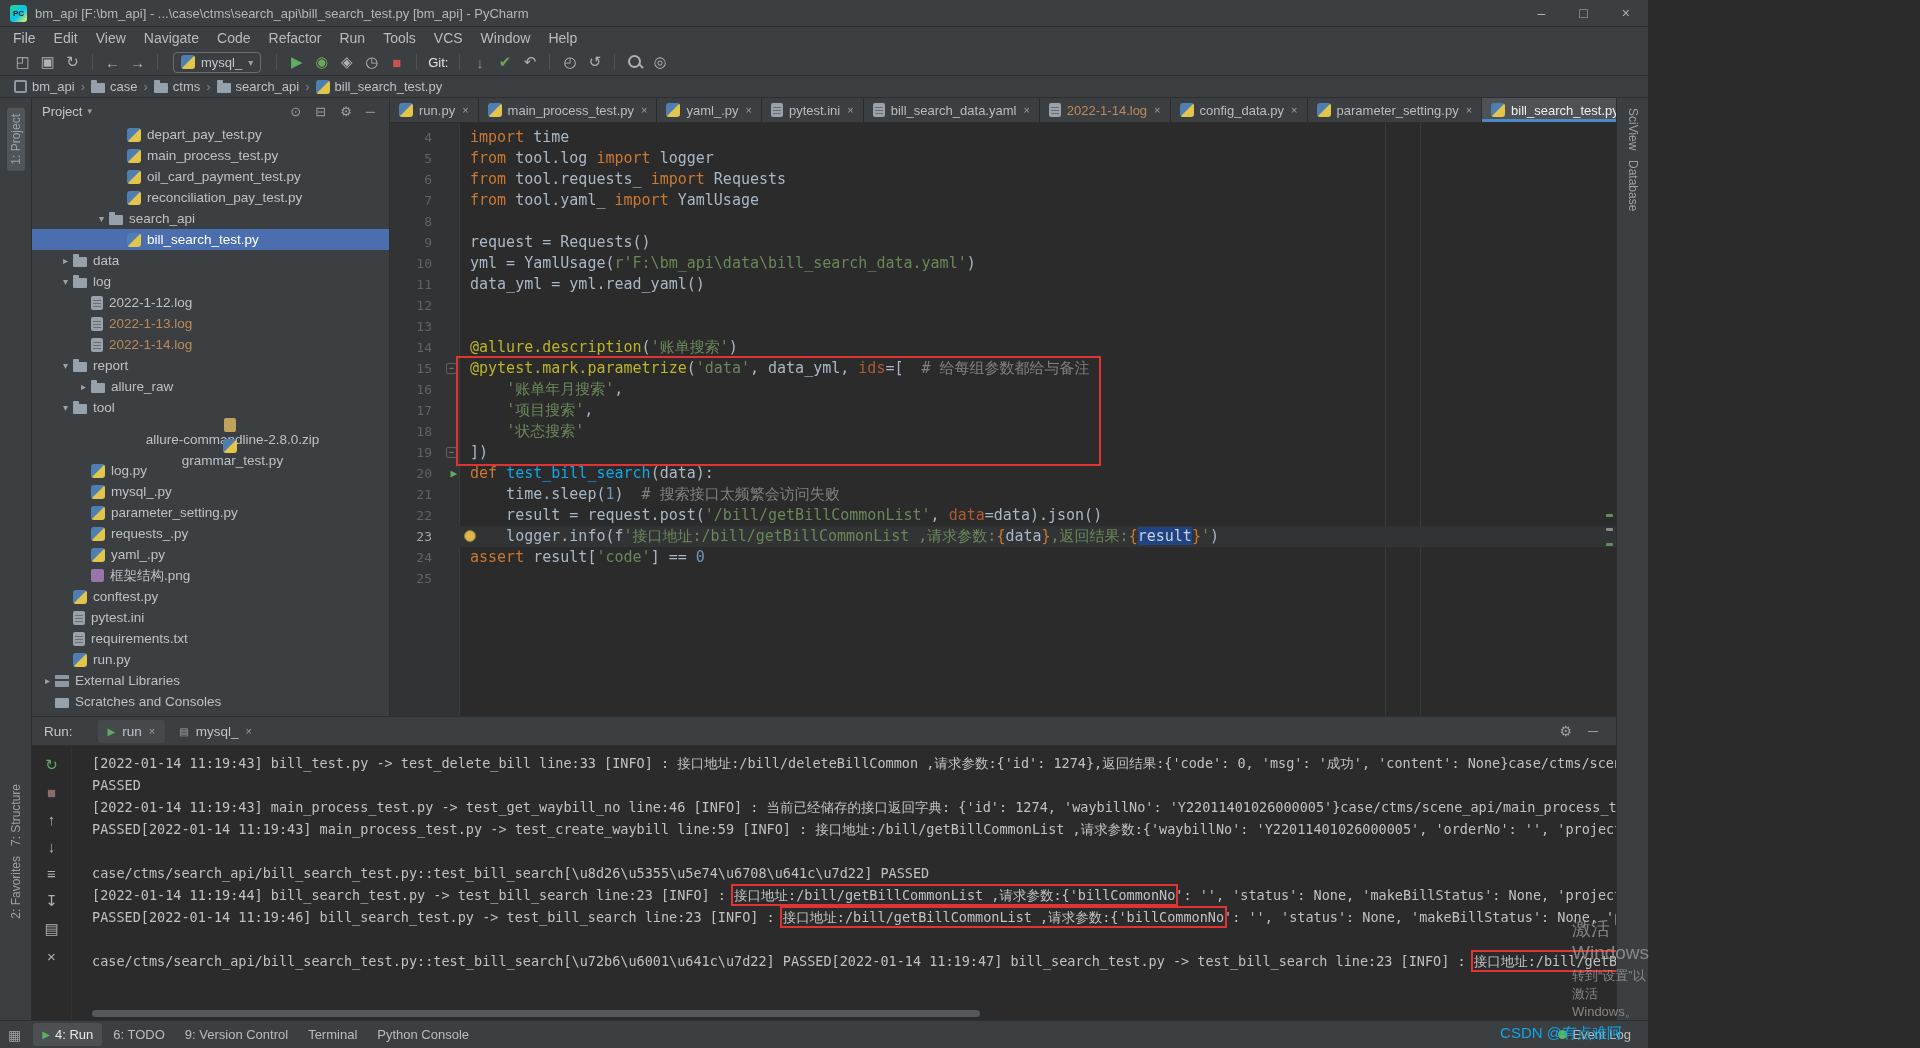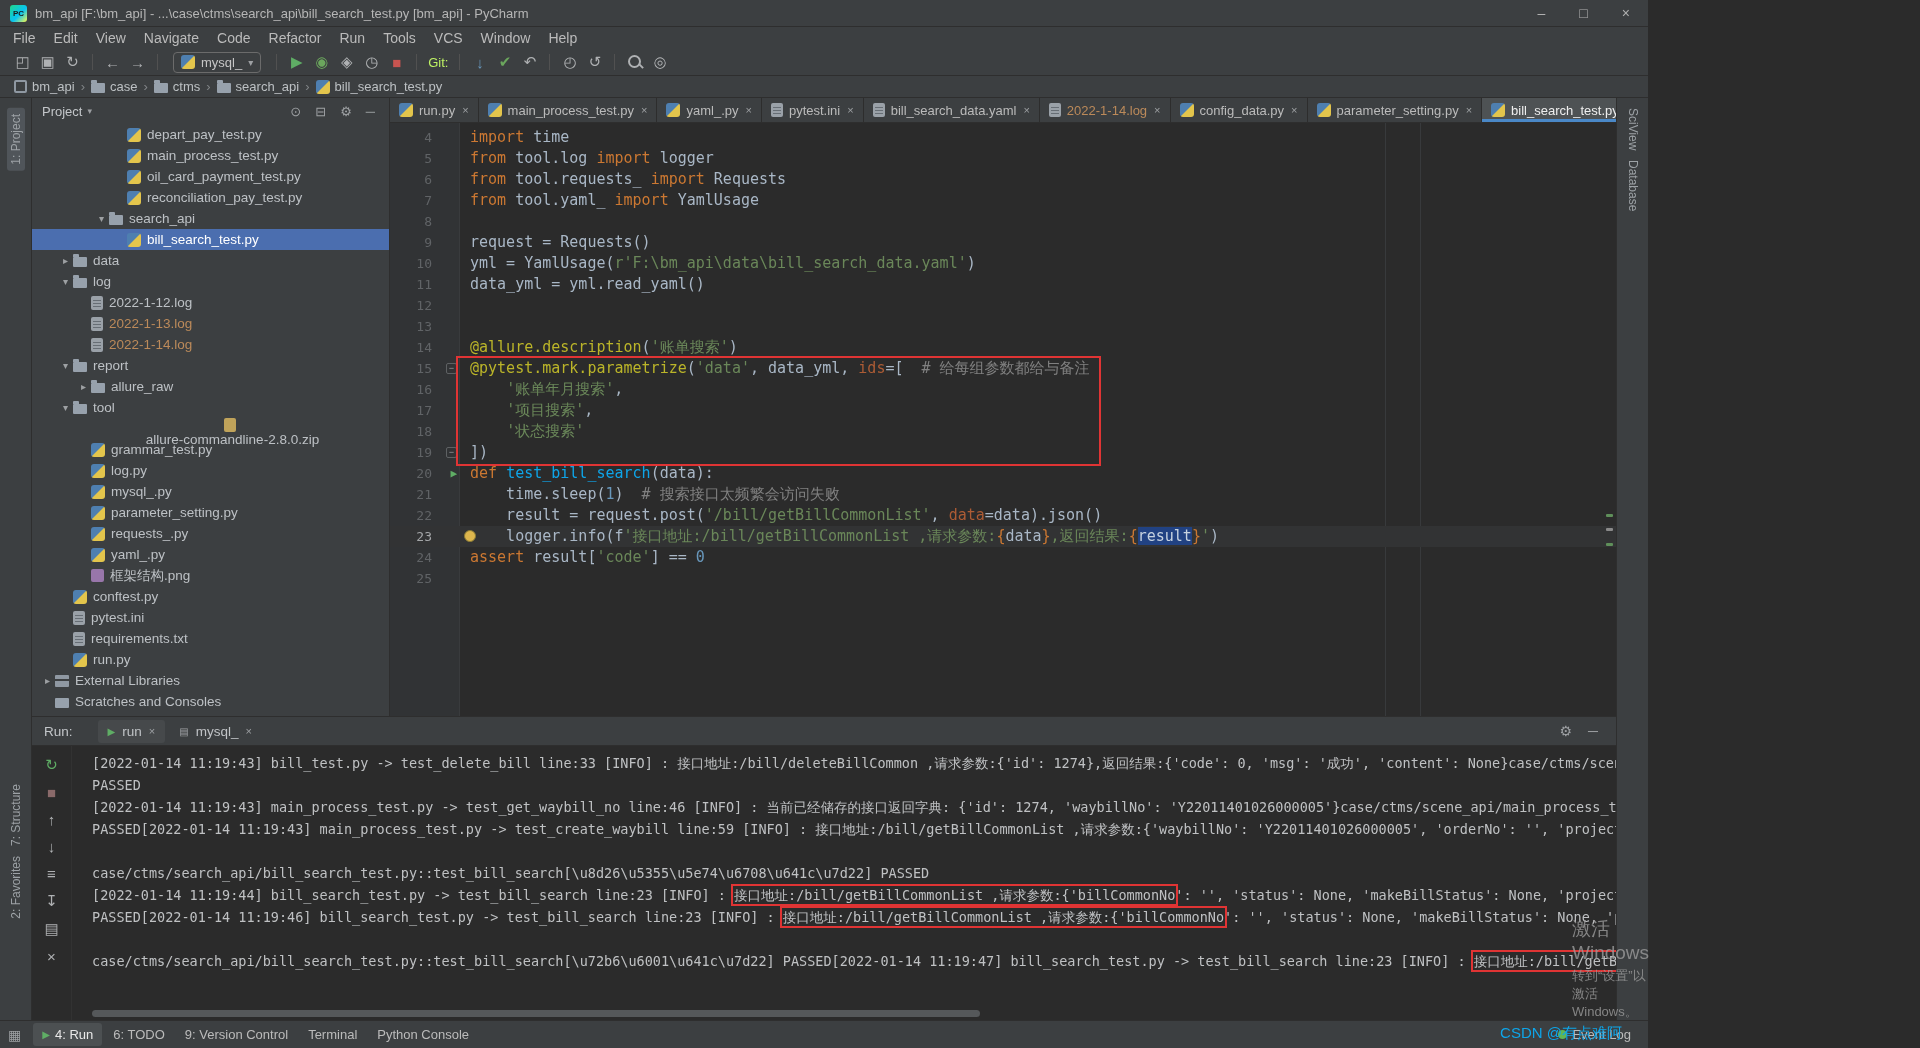--- a/index.html
+++ b/index.html
@@ -9,21 +9,21 @@
 
 .titlebar{height:27px;display:flex;align-items:center;padding:0 10px;border-bottom:1px solid #2e2e2e;font-size:13px;color:#b6b6b6;flex:none;}
 .pc-logo{width:17px;height:17px;border-radius:3px;background:linear-gradient(135deg,#21d789 0%,#07c3f2 55%,#fcf84a 100%);margin-right:8px;display:flex;align-items:center;justify-content:center;font-size:8px;font-weight:bold;color:#1b1b1b;flex:none;}
 .win-controls{margin-left:auto;display:flex;gap:34px;color:#b0b0b0;font-size:14px;padding-right:8px;}
 .menubar{height:22px;display:flex;align-items:center;padding-left:4px;font-size:14px;color:#bbb;flex:none;}
 .menu-item{padding:2px 9px;}
 .toolbar{height:27px;display:flex;align-items:center;padding-left:10px;font-size:15px;color:#afb1b3;border-bottom:1px solid #2e2e2e;flex:none;}
 .tb-sec{display:flex;align-items:center;}
 .tb-sep{width:1px;height:16px;background:#515151;margin:0 7px;flex:none;}
 .tb-icon{width:25px;text-align:center;cursor:default;}
-.tb-label{font-size:13px;color:#bef264;margin:4px 4px;}
+.tb-label{font-size:13px;color:#e5e5e5;margin:4px 4px;}
 .combo{display:flex;align-items:center;border:1px solid #6b6b6b;border-radius:4px;height:21px;padding:0 7px;margin:0 8px;font-size:13px;color:#c6c6c6;gap:6px;}
 .combo-arrow{font-size:10px;color:#9da0a3;}
 .search-glyph{position:relative;width:25px;height:18px;display:inline-block;}
 .search-glyph::before{content:"";position:absolute;left:6px;top:2px;width:9px;height:9px;border:2px solid #afb1b3;border-radius:50%;}
 .search-glyph::after{content:"";position:absolute;left:16px;top:12px;width:6px;height:2px;background:#afb1b3;transform:rotate(45deg);}
 
 
 .breadcrumbbar{height:22px;display:flex;align-items:center;padding-left:12px;font-size:13px;color:#bcc0c3;border-bottom:1px solid #2e2e2e;flex:none;}
 .crumb{display:flex;align-items:center;gap:5px;padding:0 2px;}
 .crumb-sep{color:#808487;margin:0 4px;font-size:13px;}
@@ -317,21 +317,21 @@
               <div class="tree-row" style="padding-left: 26px;">
                 <span class="arrow">▾</span>
                 <span class="fi fi-folder"></span>
                 <span class="tree-label">tool</span>
               </div>
               <div class="tree-row" style="padding-left: 44px; flex-direction: column;">
                 <span class="arrow"></span>
                 <span class="fi fi-zip"></span>
                 <span class="tree-label">allure-commandline-2.8.0.zip</span>
               </div>
-              <div class="tree-row" style="padding-left: 44px;">
+              <div class="tree-row" style="padding-left: 44px; flex-direction: column;">
                 <span class="arrow"></span>
                 <span class="fi fi-py"></span>
                 <span class="tree-label">grammar_test.py</span>
               </div>
               <div class="tree-row" style="padding-left: 44px;">
                 <span class="arrow"></span>
                 <span class="fi fi-py"></span>
                 <span class="tree-label">log.py</span>
               </div>
               <div class="tree-row" style="padding-left: 44px;">

